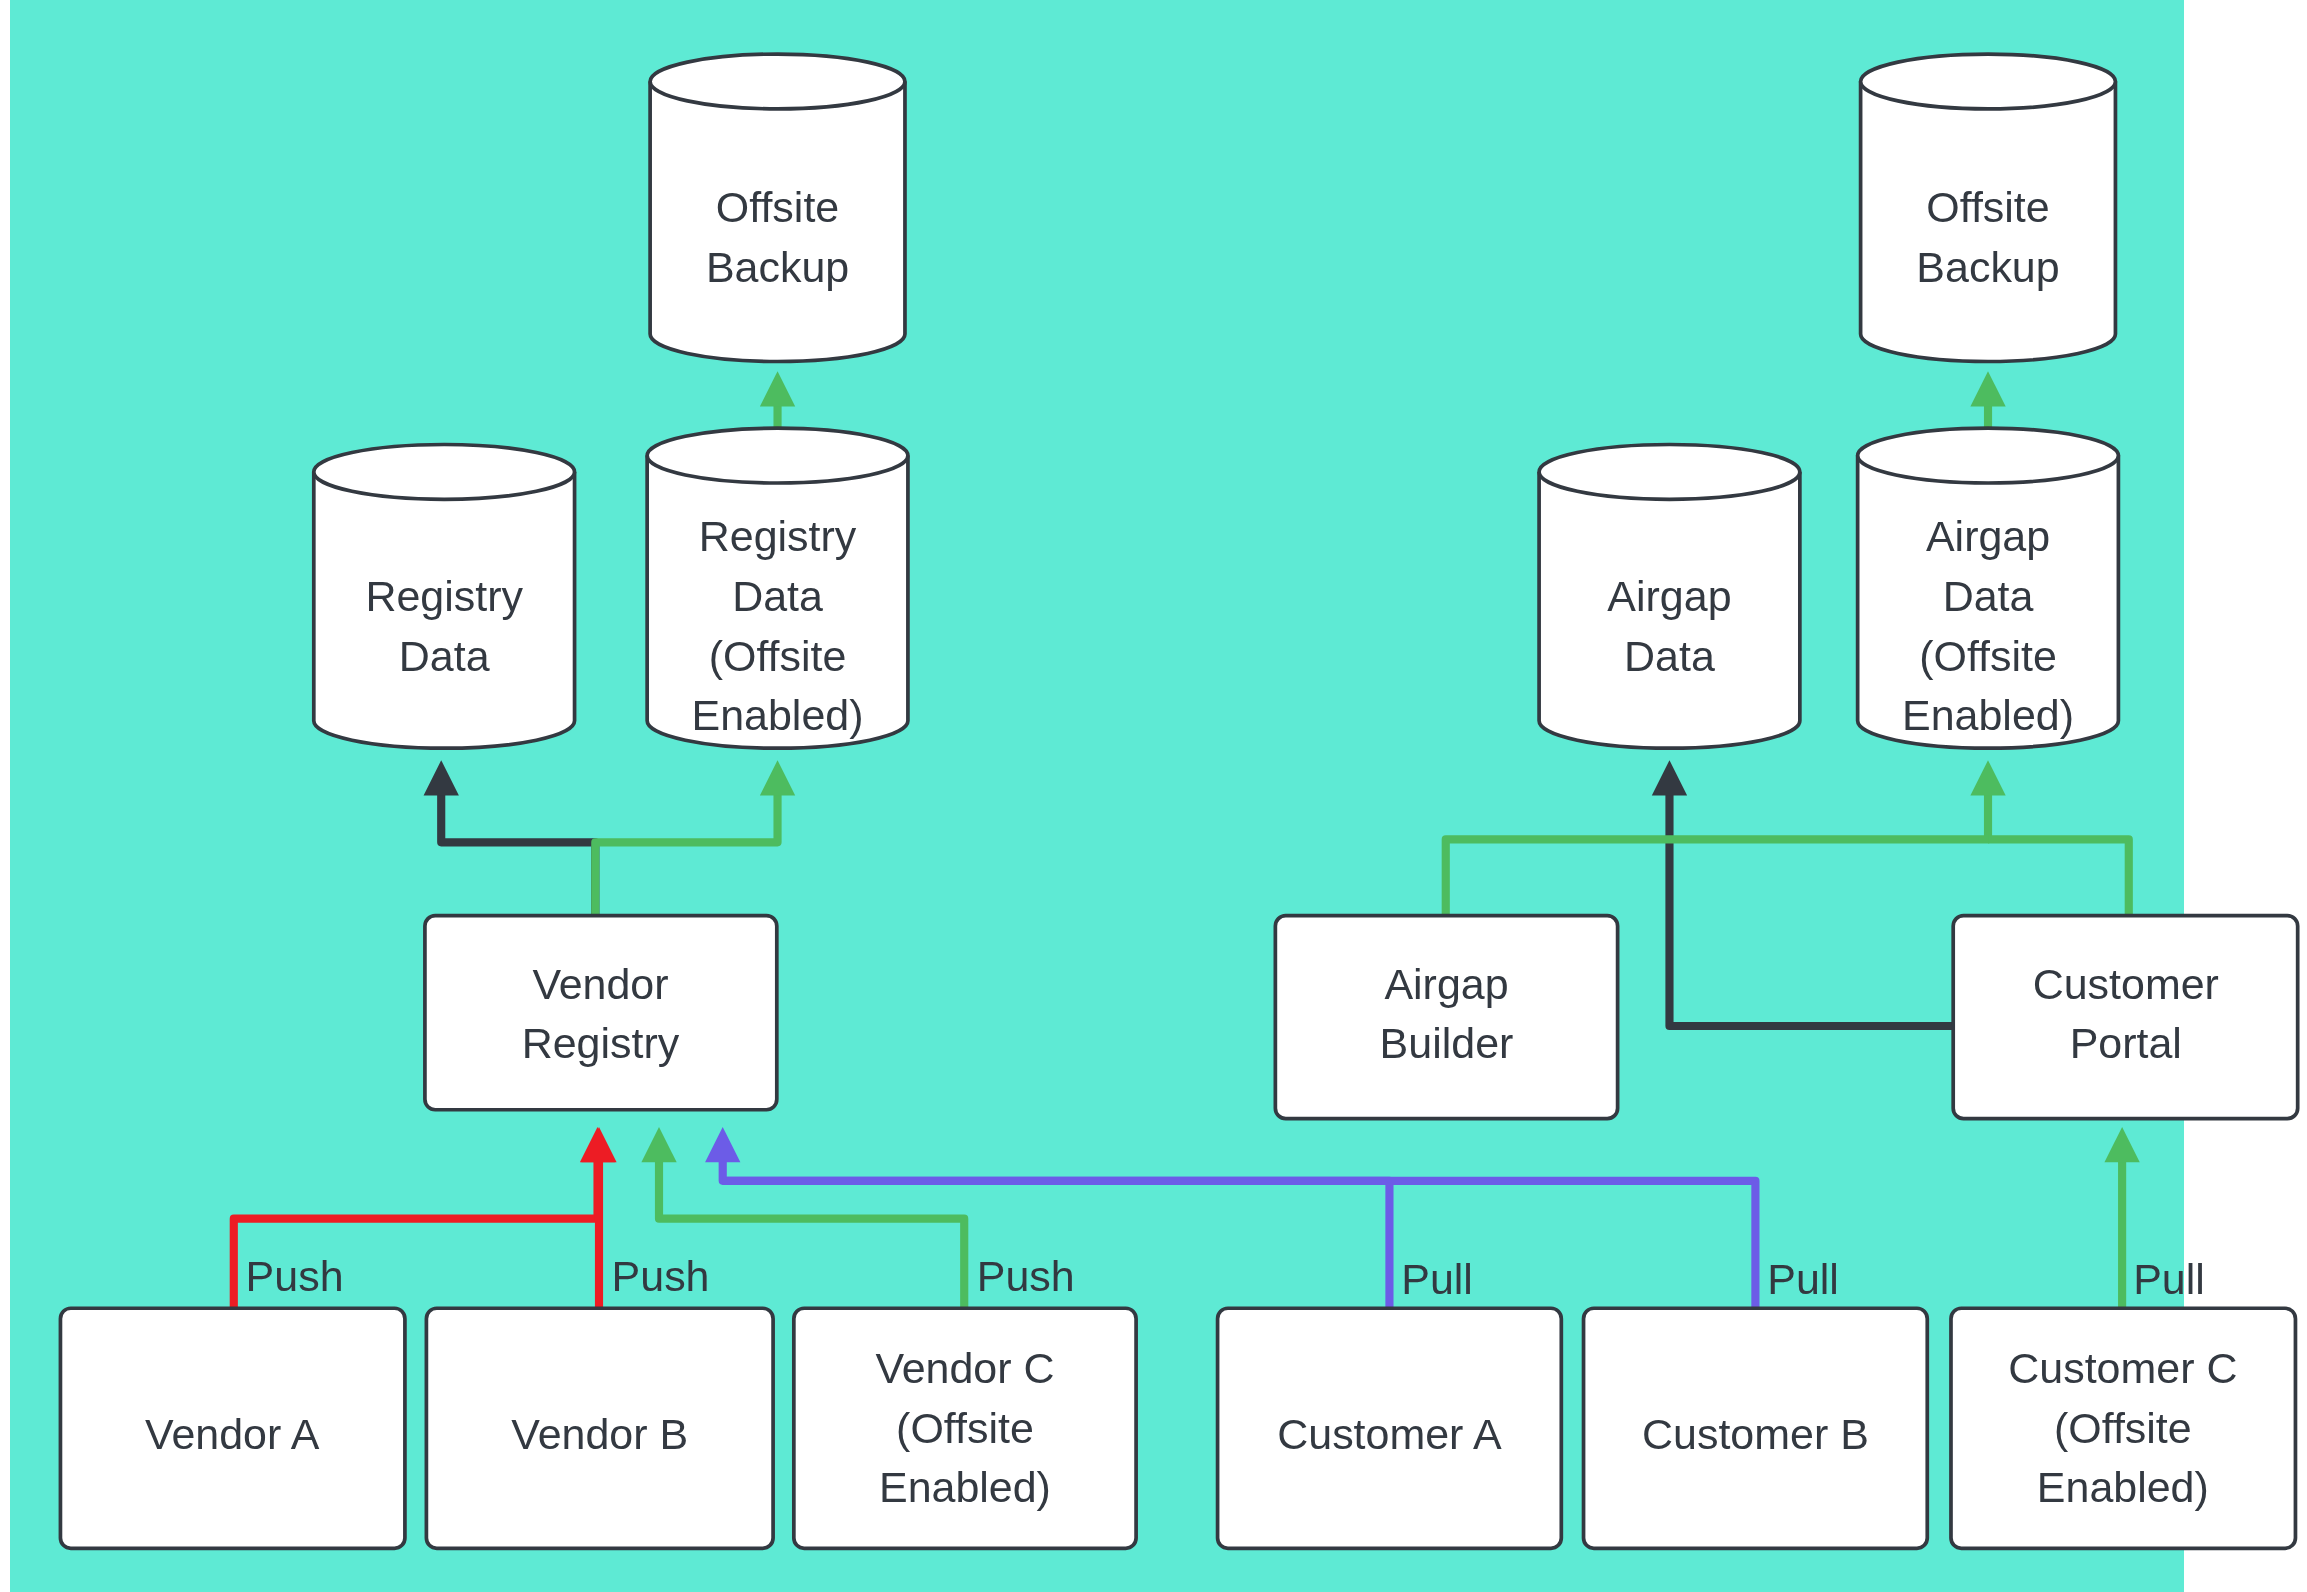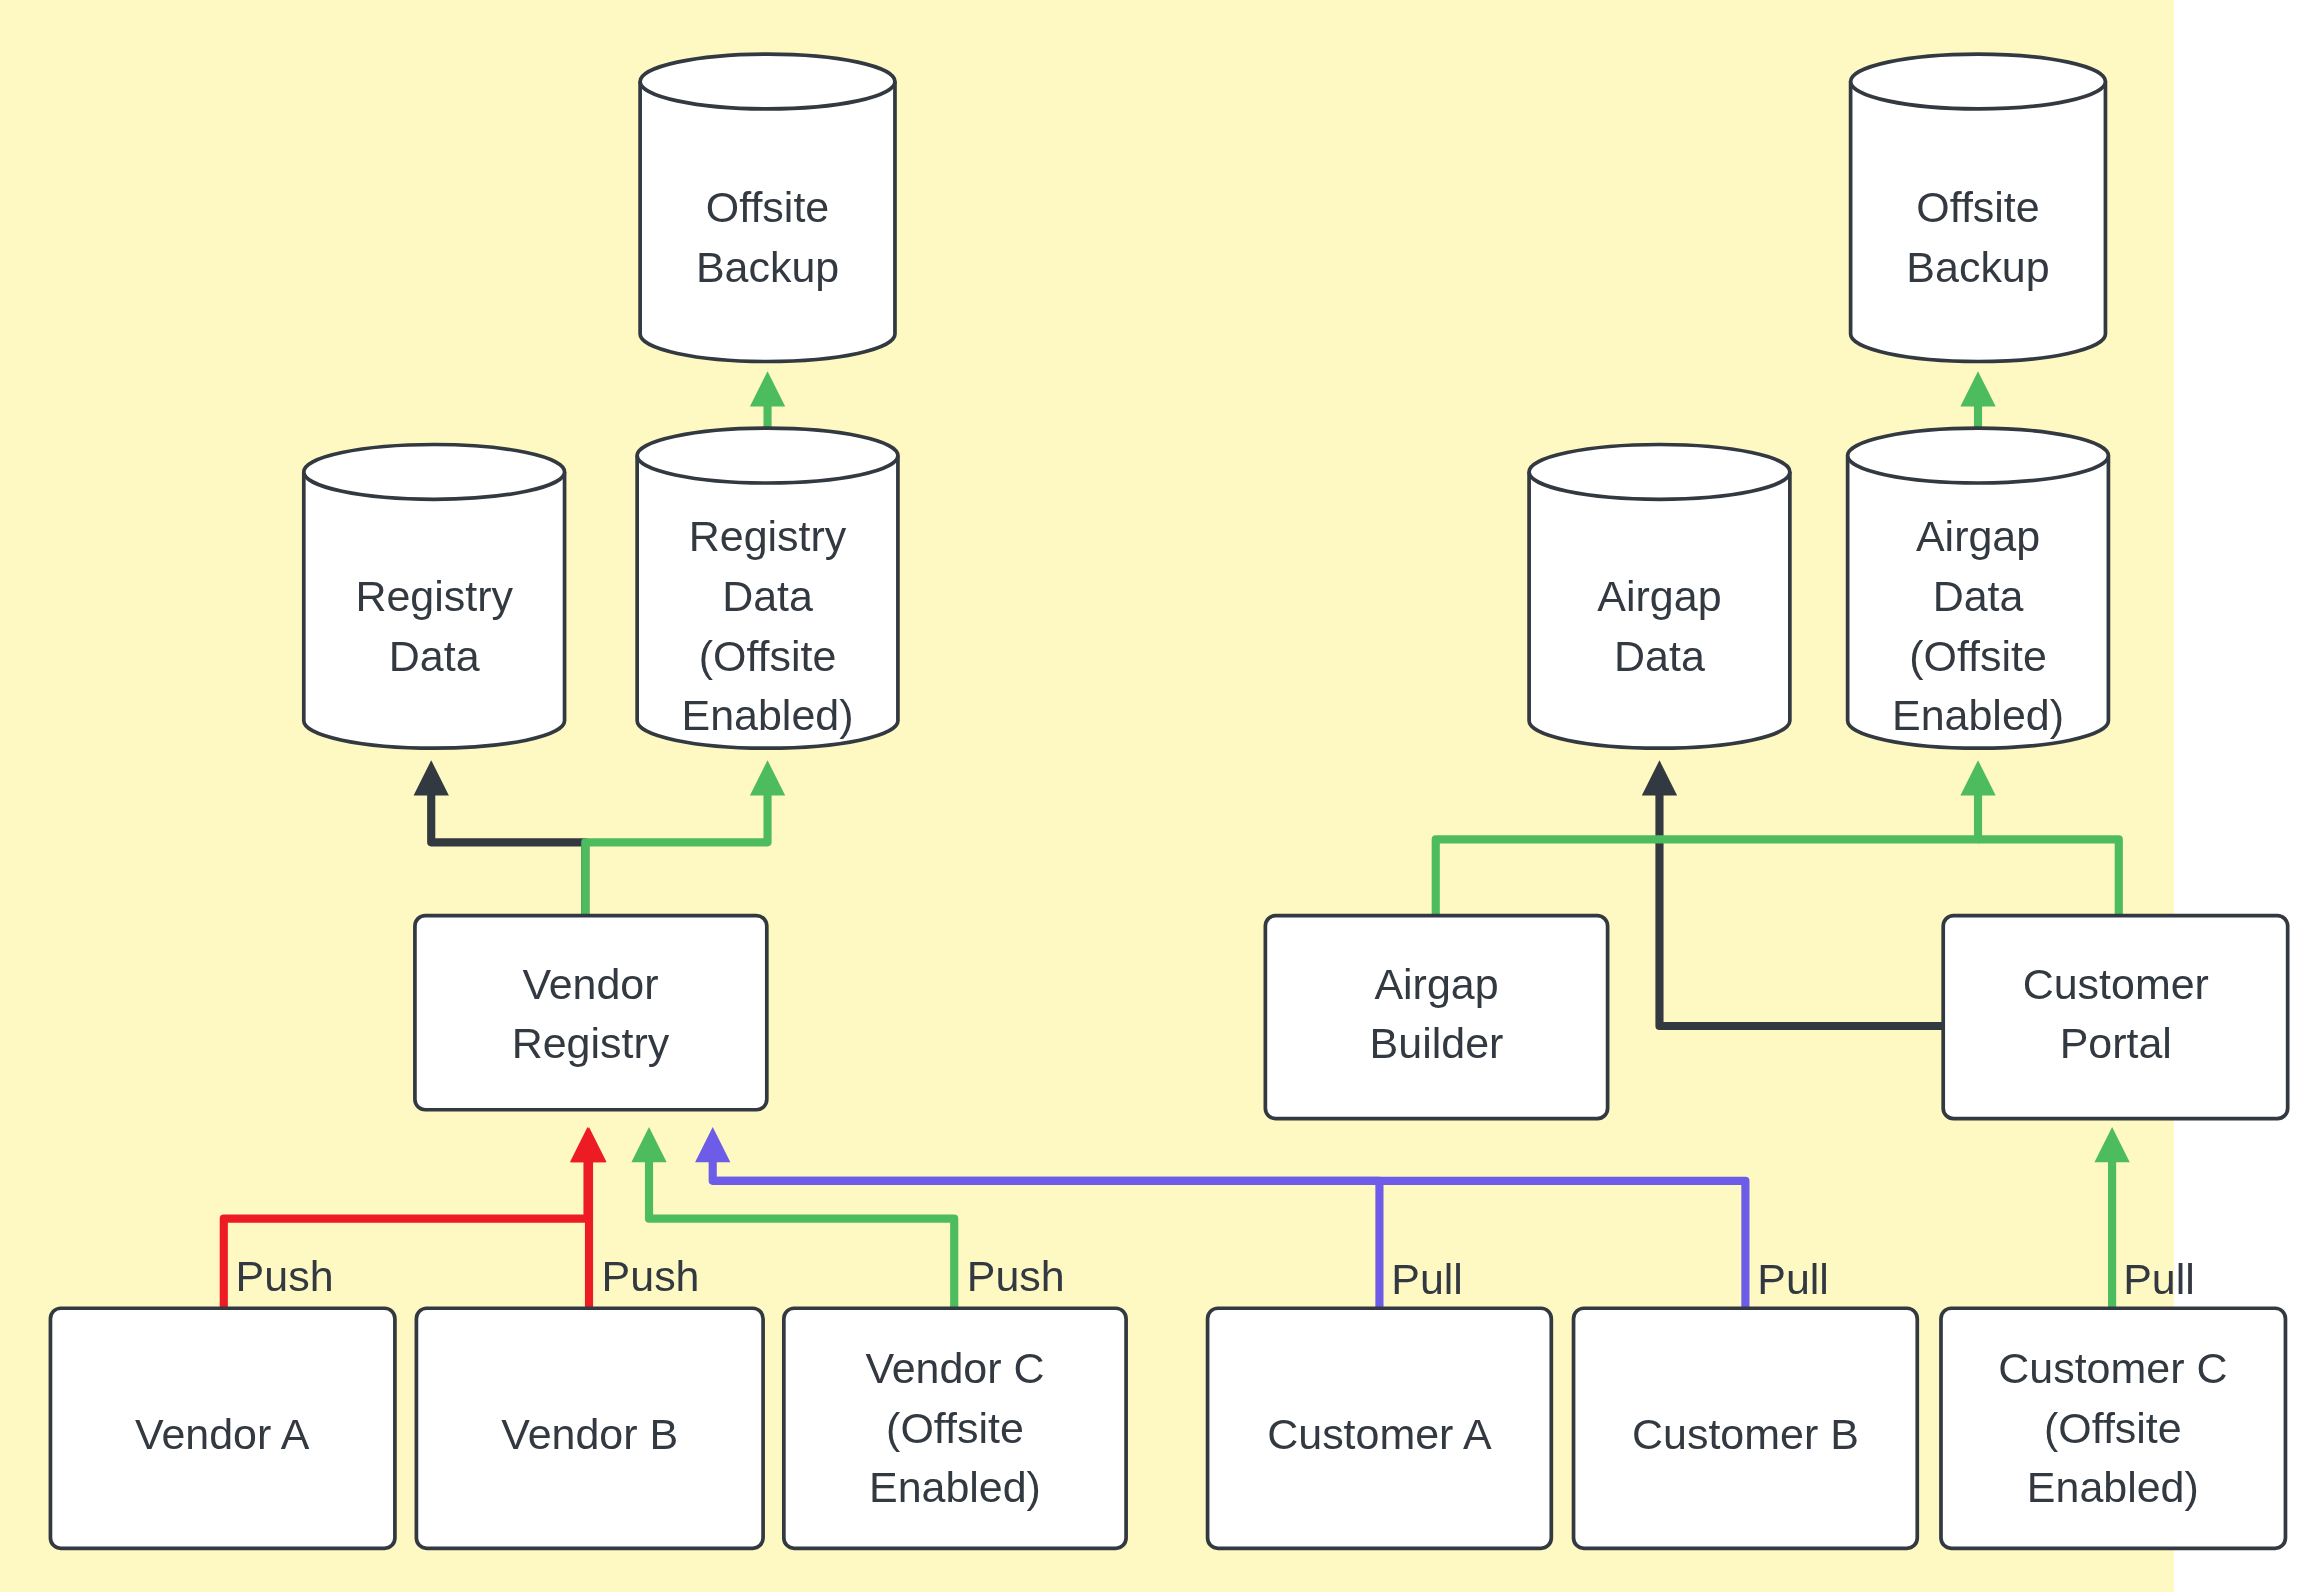--- a/index.html
+++ b/index.html
@@ -10,21 +10,22 @@
   body {
     width: 2307px;
     height: 1592px;
     overflow: hidden;
     font-family: "Liberation Sans", sans-serif;
   }
   #diagram-root {
     position: relative;
     width: 2174px;
     height: 1592px;
-    background: #fef9c3;
+    background: #5eead4;
+    margin-left: 10px;
   }
   svg#diagram-svg {
     position: absolute;
     top: 0;
     left: 0;
     width: 2307px;
     height: 1592px;
     display: block;
   }
   .node-shape {

